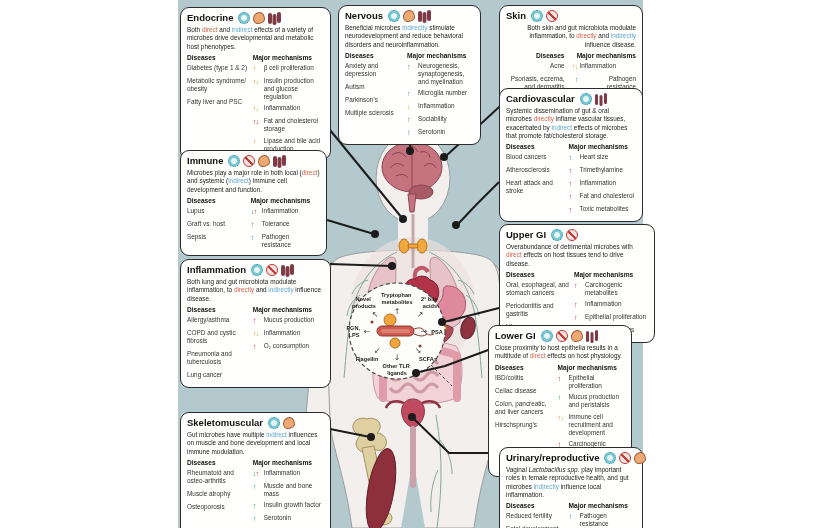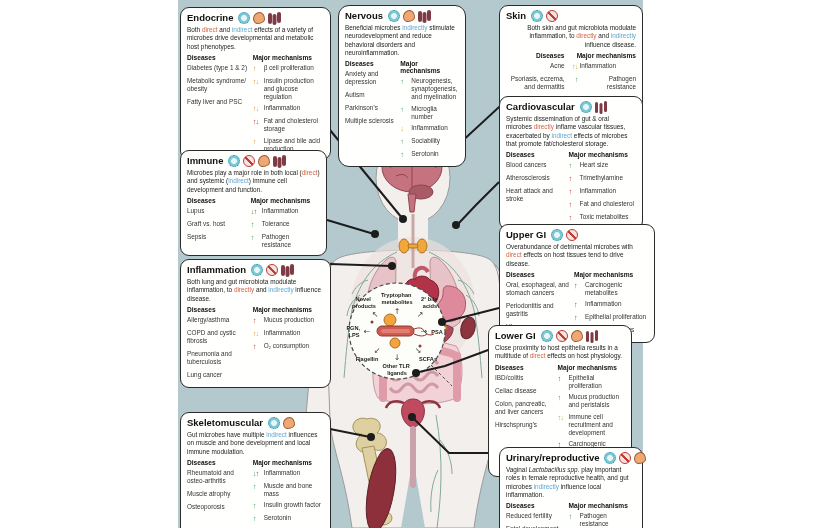--- a/index.html
+++ b/index.html
@@ -32,24 +32,24 @@
   .col-h{font-weight:bold;font-size:6.6px;margin-bottom:3px;color:#111;}
   .d-item{margin-bottom:5px;line-height:1.25;}
   .m-item{display:flex;gap:2px;margin-bottom:3.5px;line-height:1.25;}
   .arrows{flex:0 0 auto;min-width:9px;font-weight:bold;font-size:7.5px;letter-spacing:-1px;}
   .a-green{color:var(--green,#2f9e49);}
   .a-red{color:var(--red,#c3342c);}
   .a-orange{color:var(--orange,#e8922e);}
   .a-yellow{color:var(--yellow,#d4af37);}
 
   .panel-endocrine{left:180px;top:7px;width:151px;min-height:130px;}
-  .panel-nervous{left:338px;top:5px;width:128px;min-height:123px;border-radius:11px;}
+  .panel-nervous{left:338px;top:5px;width:143px;min-height:123px;}
   .panel-skin{left:499px;top:5px;width:144px;min-height:92px;text-align:right;}
   .panel-immune{left:180px;top:150px;width:147px;min-height:99px;border-radius:9px;}
-  .panel-cardiovascular{left:499px;top:96px;width:144px;min-height:115px;}
+  .panel-cardiovascular{left:499px;top:88px;width:144px;min-height:115px;}
   .panel-respiratory{left:180px;top:259px;width:151px;min-height:111px;}
   .panel-upper-gi{left:499px;top:224px;width:156px;min-height:96px;}
   .panel-lower-gi{left:488px;top:325px;width:144px;min-height:116px;}
   .panel-skeletomuscular{left:180px;top:412px;width:151px;min-height:112px;}
   .panel-urinary{left:499px;top:447px;width:144px;min-height:79px;}
 
   .callout-label{font-size:5.6px;font-weight:bold;fill:#222;font-family:"Liberation Sans",sans-serif;}
   .callout-arrow{font-size:8px;fill:#444;font-family:"DejaVu Sans",sans-serif;}
 </style>
 </head>

